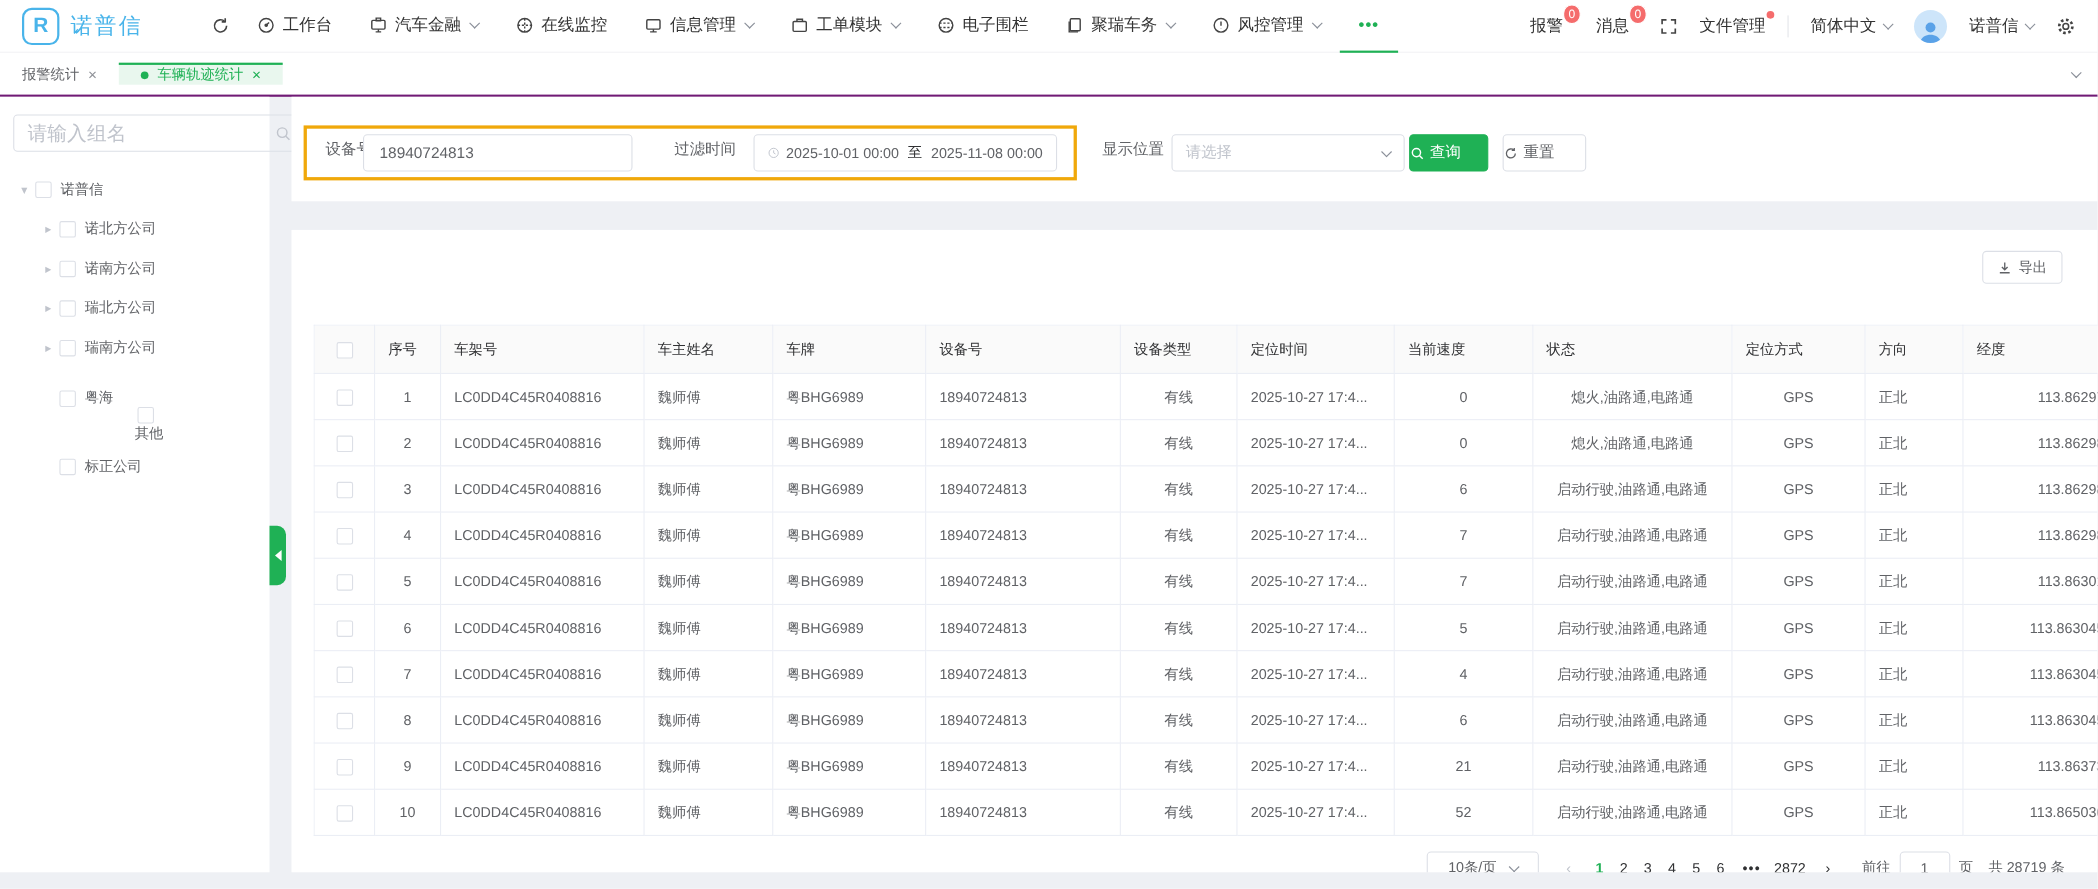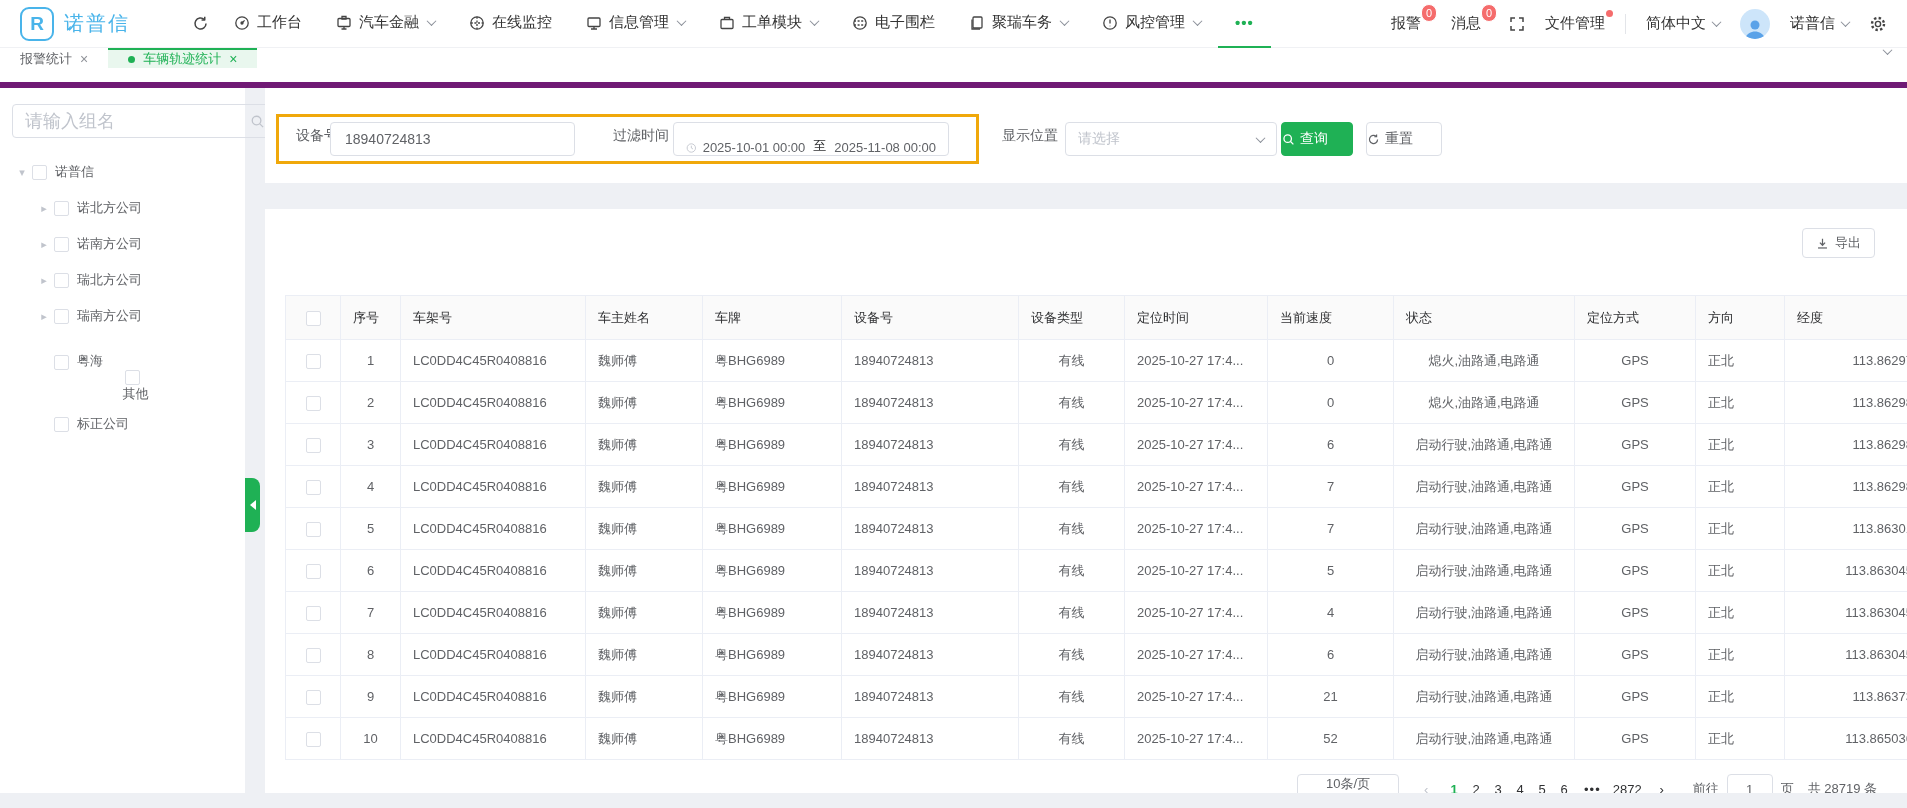--- a/index.html
+++ b/index.html
@@ -28,21 +28,21 @@
   .nav-badge-item { position:relative; font-size:15px; color:#333; cursor:pointer; white-space:nowrap; }
   .badge { position:absolute; top:-10px; right:-16px; background:#f56c6c; color:#fff;
     font-size:11px; line-height:14px; min-width:16px; text-align:center; border-radius:8px;
     padding:1px 4px; border:1px solid #fff; }
   .dot-badge { position:absolute; top:-4px; right:-8px; width:7px; height:7px; border-radius:50%; background:#f56c6c; }
   .v-divider { width:1px; height:20px; background:#e3e5e9; }
   .lang, .username { display:flex; align-items:center; gap:5px; font-size:15px; color:#333; cursor:pointer; white-space:nowrap; }
   .avatar { width:30px; height:30px; border-radius:50%; background:#cde5fa; overflow:hidden; display:flex; align-items:flex-end; justify-content:center; }
   .icnbtn { display:flex; color:#444; cursor:pointer; }
 
-  .tabbar { height:40px; background:#fff; border-bottom:6px solid #701a75; display:flex; align-items:flex-start; }
+  .tabbar { height:40px; background:#fff; border-bottom:2px solid #701a75; display:flex; align-items:center; }
   .tab { display:flex; align-items:center; gap:8px; padding:0 20px; font-size:13px; color:#606266;
     cursor:pointer; border-top:2px solid transparent; white-space:nowrap; }
   .tab .x { color:#909399; font-size:14px; }
   .tab.active { background:#e9f7ee; color:#1fb155; border-top-color:#1fb155; }
   .tab.active .x { color:#1fb155; }
   .tab-dot { width:7px; height:7px; border-radius:50%; background:#1fb155; }
   .tabbar-caret { margin-left:auto; display:flex; align-items:center; padding-right:16px; }
 
   .content { display:flex; height:720px; padding-bottom:15px; position:relative; }
   .sidebar { width:245px; flex:none; background:#fff; padding:16px 10px 0 12px; }
@@ -86,21 +86,21 @@
   th { height:44px; background:#fafafa; color:#303133; font-weight:normal; text-align:left; }
   td { height:42px; color:#606266; }
   .al-c { text-align:center; }
   .al-r { text-align:right; }
   th.cbx, td.cbx { text-align:center; padding:0; }
   .checkbox.inline { display:inline-block; vertical-align:middle; margin:0; }
 
   .pager { display:flex; align-items:center; justify-content:flex-end; gap:6px;
     margin-top:14px; padding-right:30px; font-size:13px; color:#606266; }
   .size-sel { width:102px; height:30px; border:1px solid #dcdfe6; border-radius:4px; display:flex;
-    align-items:center; justify-content:center; gap:10px; color:#606266; cursor:pointer; margin-right:10px;flex-direction:column; }
+    align-items:center; justify-content:center; gap:10px; color:#606266; cursor:pointer; margin-right:10px; }
   .pg { min-width:22px; text-align:center; padding:0 3px; cursor:pointer; color:#303133; }
   .pg.active { color:#1fb155; font-weight:bold; }
   .pg-prev { color:#c0c4cc; }
   .pg-next { color:#303133; }
   .pg-dots { color:#303133; letter-spacing:1px; }
   .goto { display:flex; align-items:center; gap:8px; margin-left:14px; color:#606266; }
   .goto input { width:46px; height:30px; border:1px solid #dcdfe6; border-radius:4px; text-align:center;
     font-size:13px; color:#606266; outline:none; font-family:inherit; }
   .total { margin-left:8px; white-space:nowrap; }
 </style>
@@ -325,21 +325,21 @@
 
   <div class="main">
 
     <div class="filter-card">
       <div class="hl-box"></div>
       <span class="f-label" style="left:31px;">设备号</span>
       <div class="f-input" style="left:65px; width:245px;">
         <input value="18940724813" style="">
       </div>
       <span class="f-label" style="left:348px;">过滤时间</span>
-      <div class="f-input date-range" style="left:408px; width:276px;align-items:flex-end;">
+      <div class="f-input date-range" style="left:420px; width:276px;">
         <svg width="14" height="14" viewBox="0 0 16 16" fill="none" stroke="#c0c4cc" stroke-width="1.3">
           <circle cx="8" cy="8" r="6.3"></circle>
             <path d="M8 4.5V8l2.5 1.5"></path>
         </svg>
         <span>2025-10-01 00:00</span>
         <span class="zhi">至</span>
         <span>2025-11-08 00:00</span>
       </div>
       <span class="f-label" style="left:737px;">显示位置</span>
       <div class="f-input sel" style="left:800px; width:212px;">

